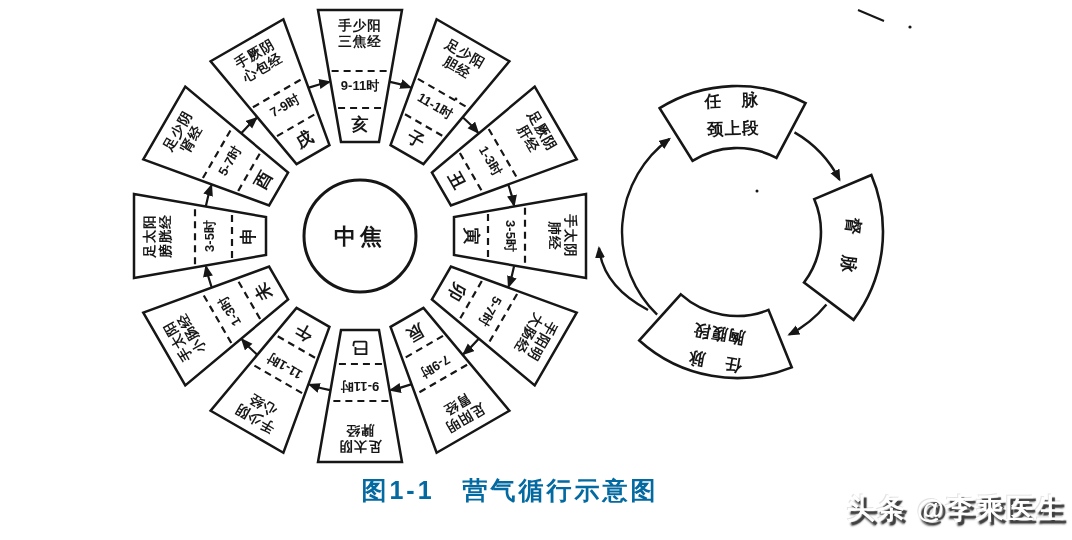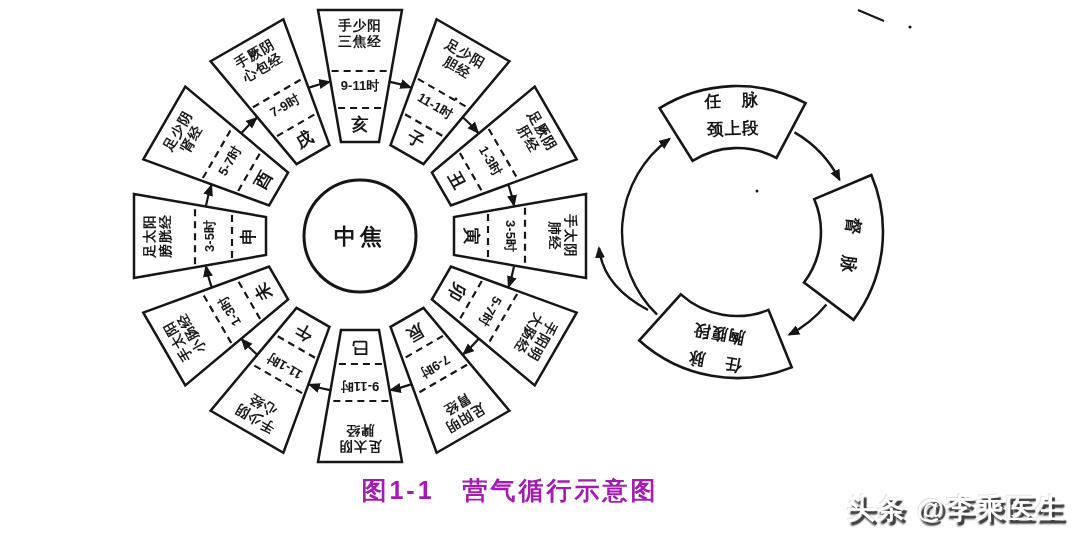--- a/index.html
+++ b/index.html
@@ -8,21 +8,21 @@
     font-family:"Liberation Sans", sans-serif;
   }
   #stage{position:absolute;left:0;top:0;width:1072px;height:540px;}
   svg text{
     font-family:"Liberation Sans", sans-serif;
     font-weight:bold;
     fill:#161616;
   }
   .caption{
     position:absolute;left:160px;top:474px;width:700px;
-    text-align:center;font-weight:bold;font-size:25px;letter-spacing:3px;color:#a21caf;
+    text-align:center;font-weight:bold;font-size:25px;letter-spacing:3px;color:#0369a1;
   }
   .watermark{
     position:absolute;right:6px;top:490px;
     font-size:28px;font-weight:bold;letter-spacing:2px;
     color:#ffffff;
     text-shadow:3px 3px 1px #3f3f3f, -1px -1px 0 #e3e3e3, 2px 4px 2px #6a6a6a;
     white-space:nowrap;
   }
 </style>
 </head>

